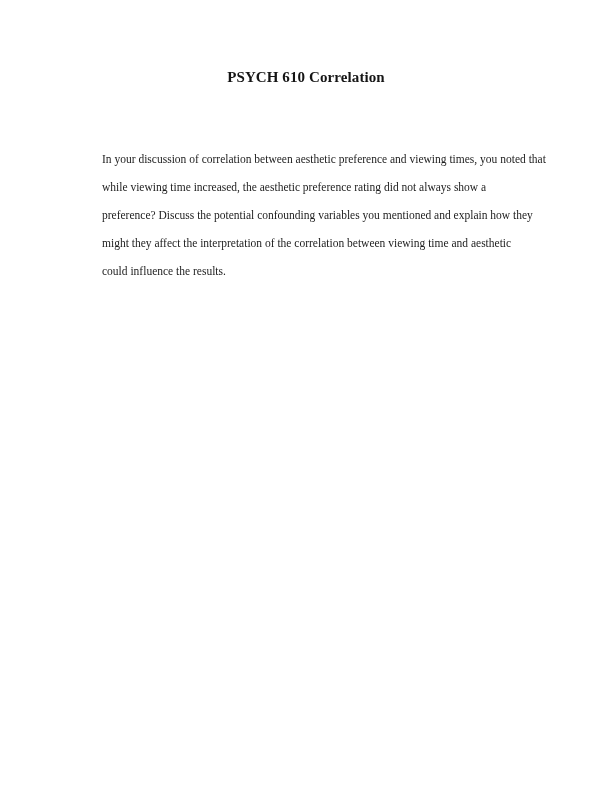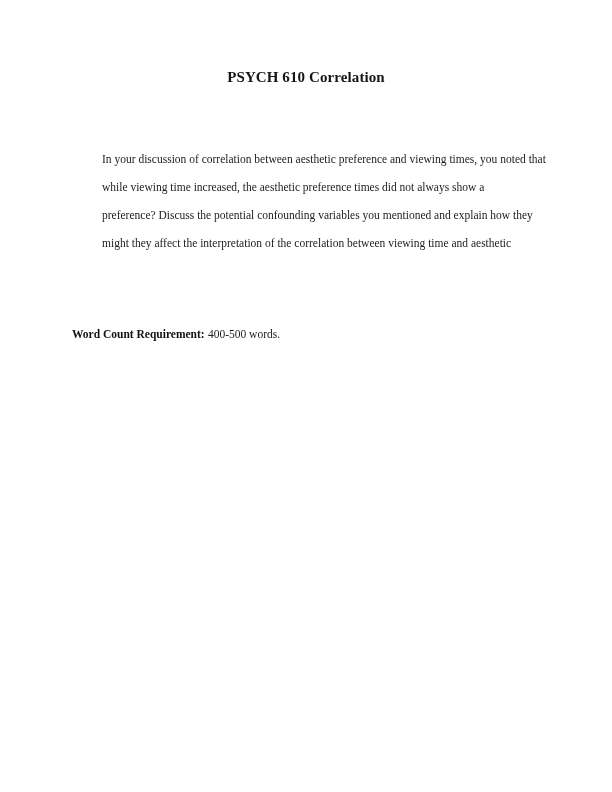--- a/index.html
+++ b/index.html
@@ -95,28 +95,26 @@
 </style>
 </head>
 <body>
 
 <div class="page">
 
   <h1 class="doc-title">PSYCH 610 Correlation</h1>
 
   <div class="paragraph">
     <div class="para-line">In your discussion of correlation between aesthetic preference and viewing times, you noted that</div>
-    <div class="para-line">while viewing time increased, the aesthetic preference times did not always show a</div>
+    <div class="para-line">while viewing time increased, the aesthetic preference rating did not always show a</div>
     <div class="para-line">preference? Discuss the potential confounding variables you mentioned and explain how they</div>
     <div class="para-line">might they affect the interpretation of the correlation between viewing time and aesthetic</div>
+    <div class="para-line">could influence the results.</div>
   </div>
 
-  <p class="word-count">
-    <span class="label">Word Count Requirement:</span><span class="value">400-500 words.</span>
-  </p>
 
   <div class="brand-badge">
     <span class="plus-wrap">
       <svg width="15" height="15" viewBox="0 0 15 15" aria-hidden="true">
         <line x1="7.5" y1="1" x2="7.5" y2="14" stroke="#7e6bdf" stroke-width="1.6" stroke-linecap="round"></line>
         <line x1="1" y1="7.5" x2="14" y2="7.5" stroke="#7e6bdf" stroke-width="1.6" stroke-linecap="round"></line>
       </svg>
     </span>
     <span class="brand-text"><span>Study</span><span class="xy">XY</span></span>
   </div>

